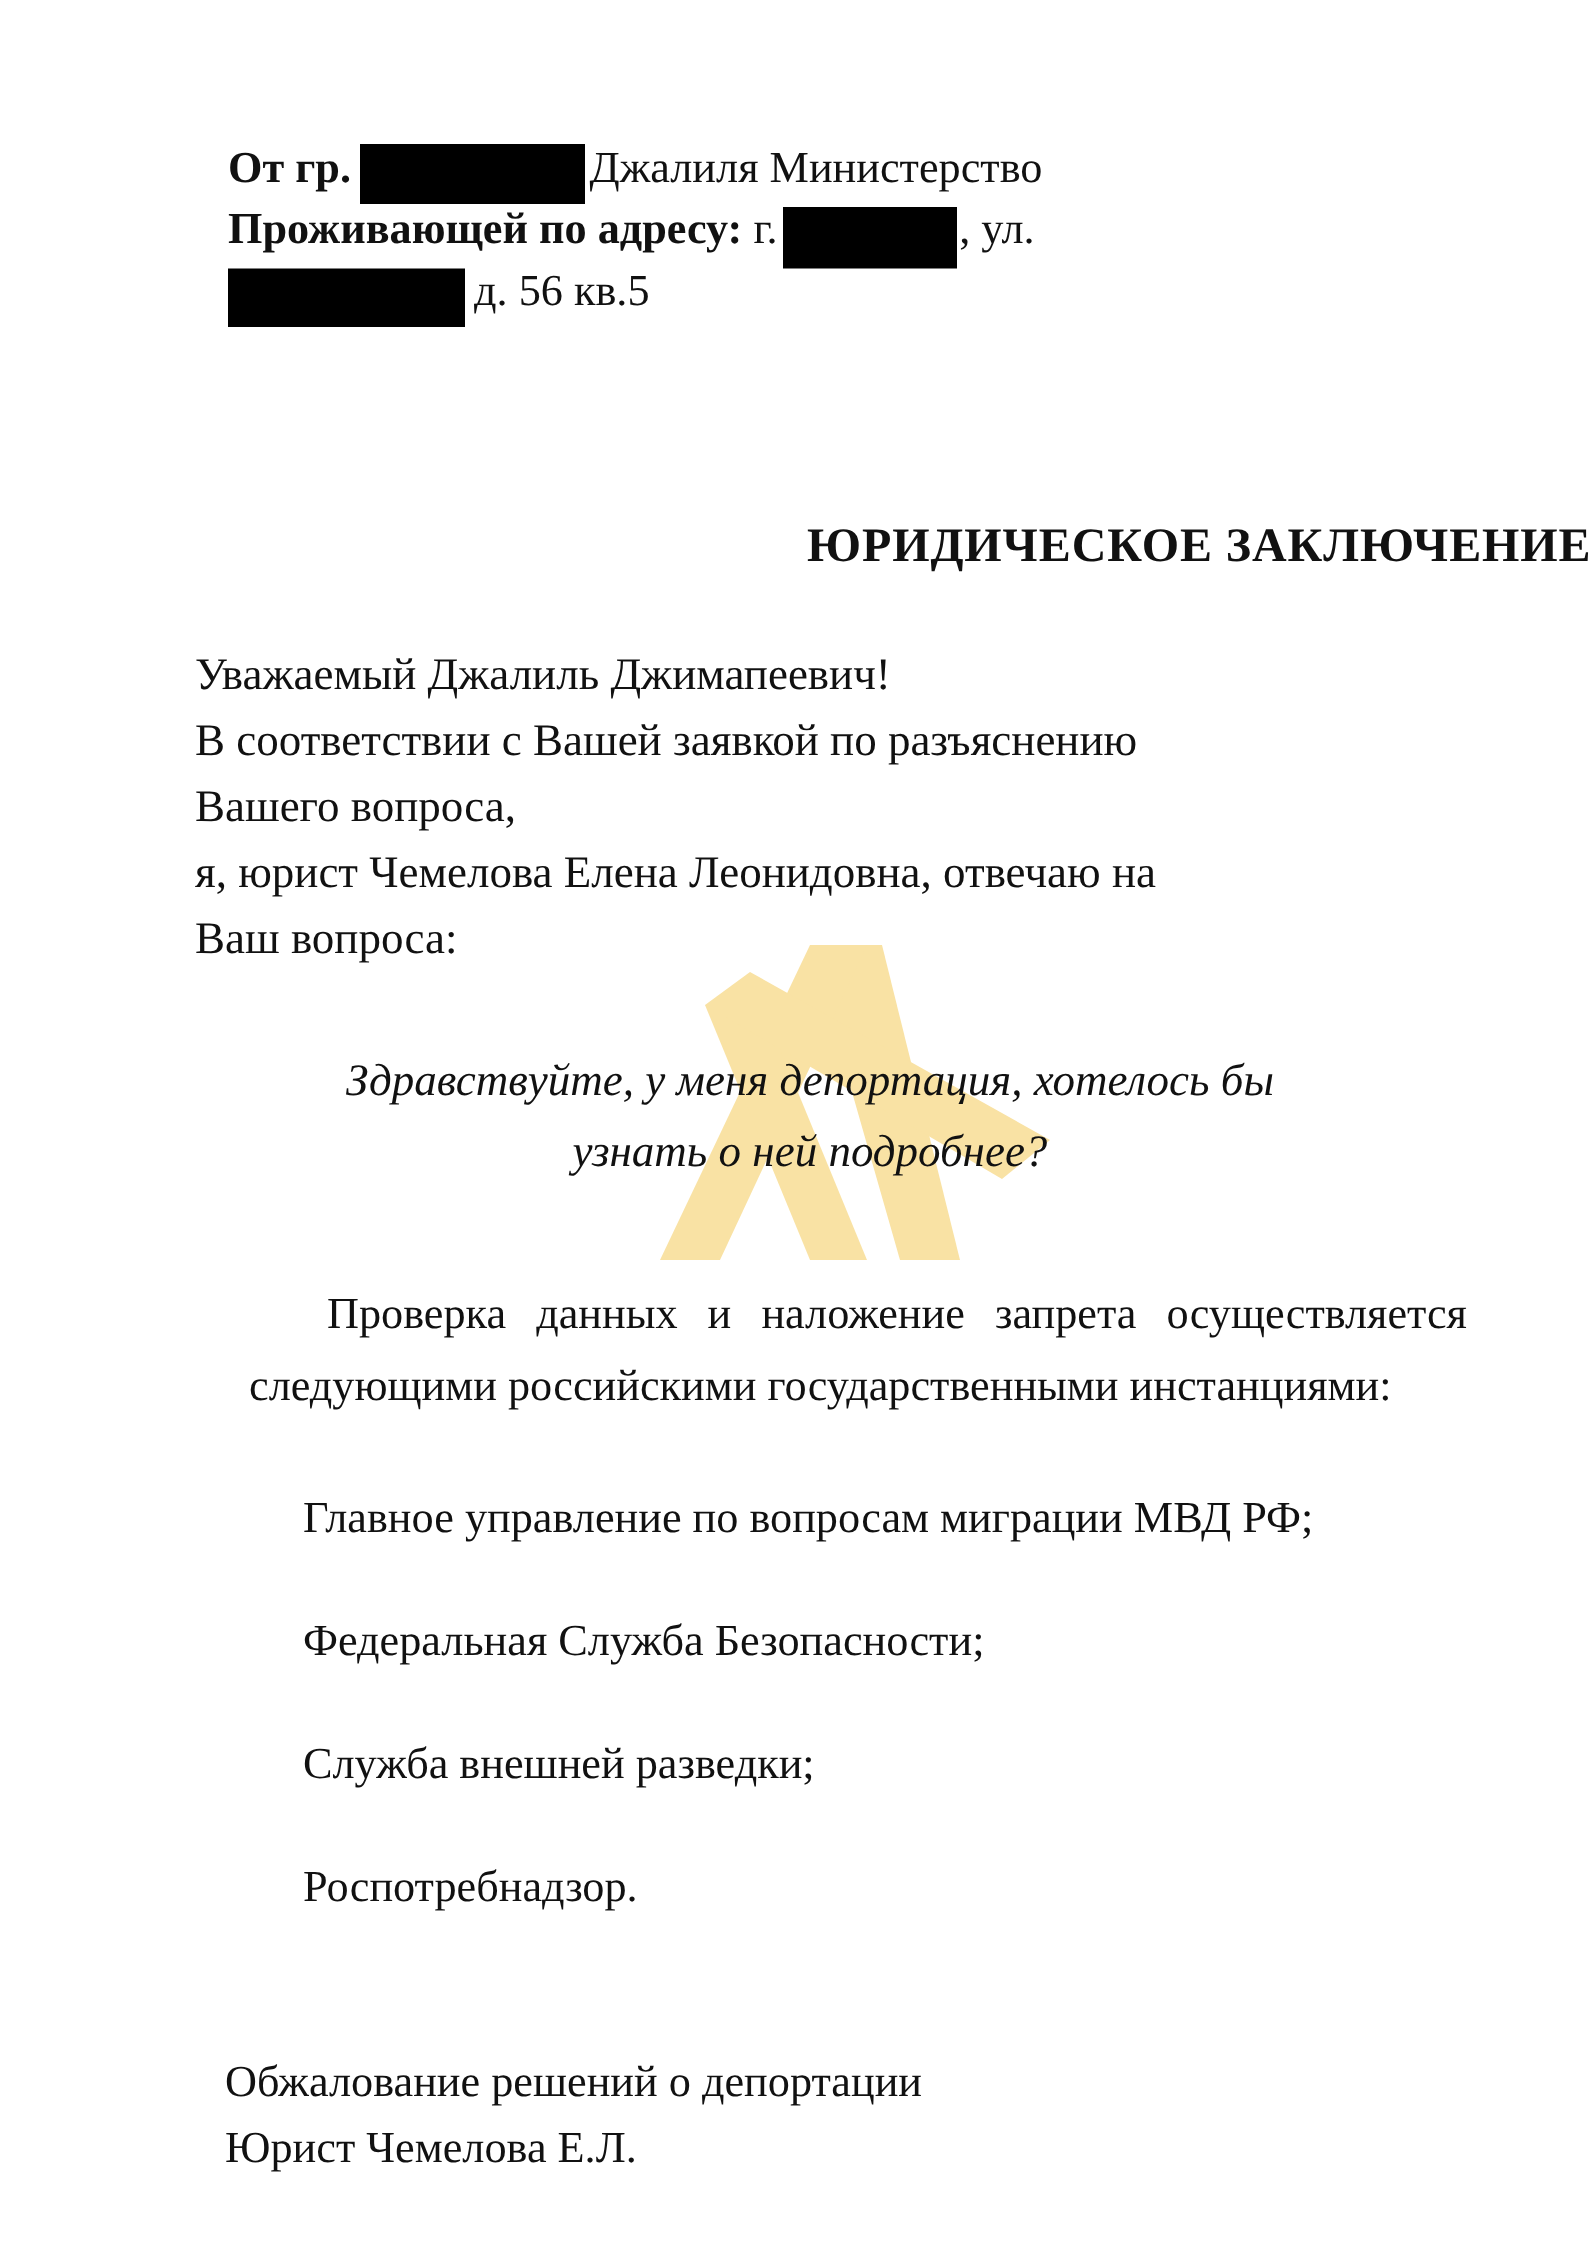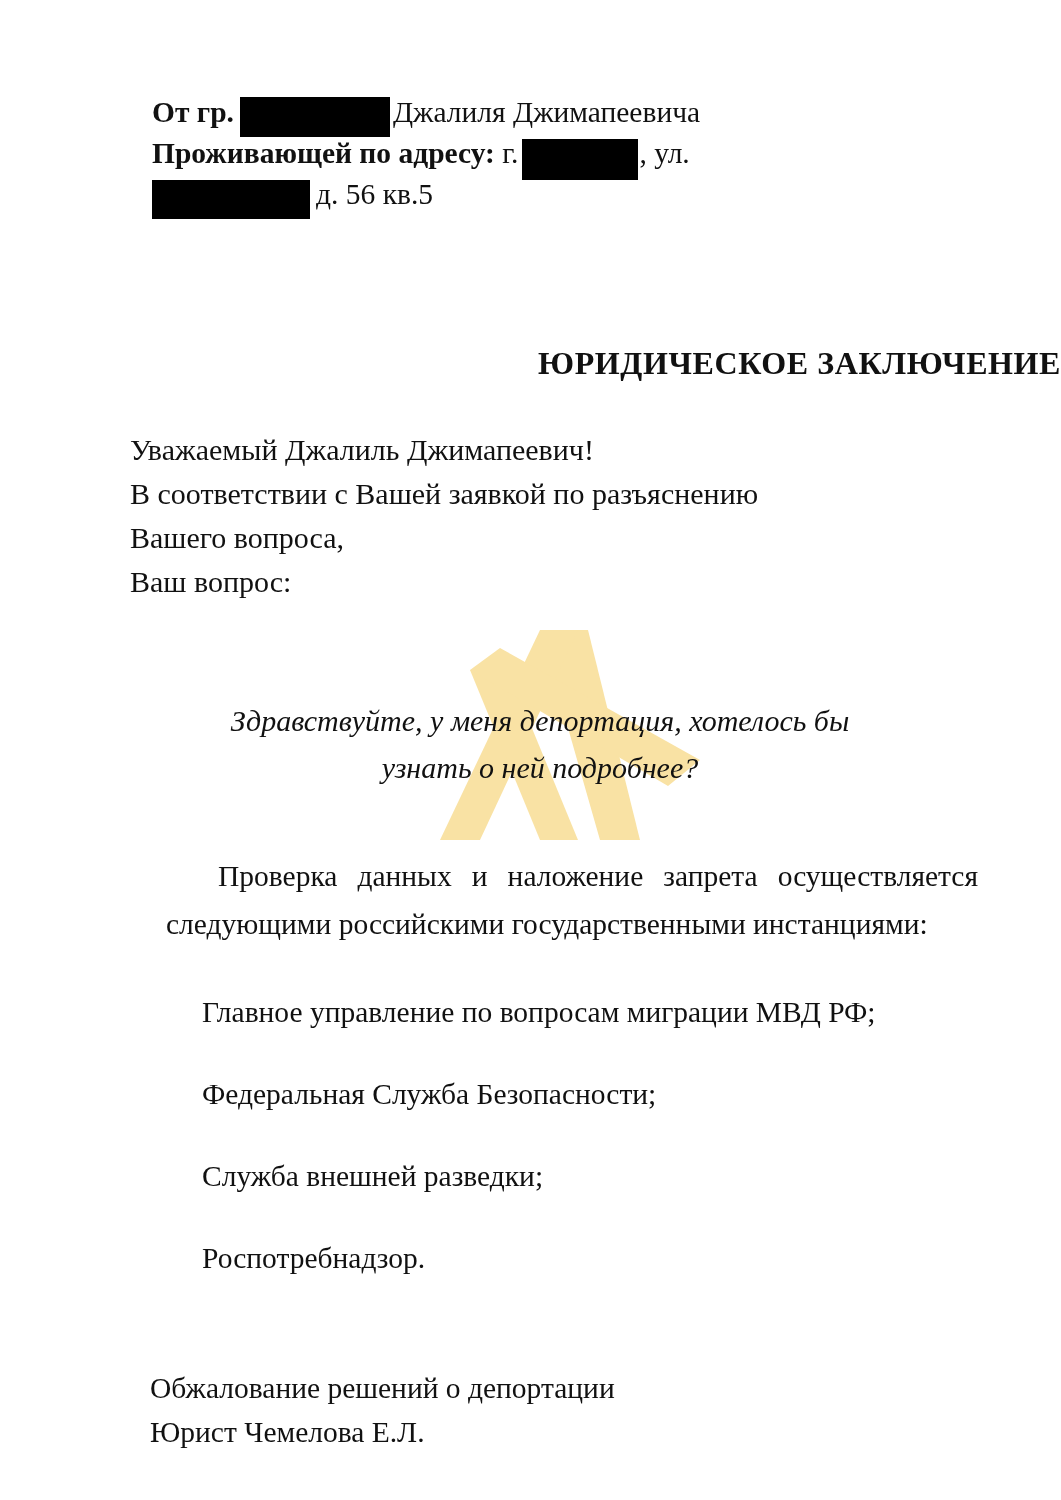--- a/index.html
+++ b/index.html
@@ -154,42 +154,43 @@
     <polygon points="540,630 578,630 480,840 440,840" fill="#F9E2A4"></polygon>
     <polygon points="470,670 508,670 578,840 540,840" fill="#F9E2A4"></polygon>
     <polygon points="470,670 500,648 700,760 668,786" fill="#F9E2A4"></polygon>
   </svg>
 
   <div class="content">
 
     <div class="header-block">
 
       <div class="hdr-line hdr-line-1">
-        <span class="b">От гр.</span><span class="redact r1"></span><span>Джалиля Джимапеевича</span>
+        <span class="b">От гр.</span><span class="redact r1"></span><span>Джалиля Министерство</span>
       </div>
 
       <div class="hdr-line hdr-line-2">
         <span class="b">Проживающей по адресу:</span>
         <span>г.</span><span class="redact r2"></span><span>, ул.</span>
       </div>
 
       <div class="hdr-line hdr-line-3">
         <span class="redact r3"></span><span>д. 56 кв.5</span>
       </div>
 
 
     </div>
 
     <div class="doc-title">ЮРИДИЧЕСКОЕ ЗАКЛЮЧЕНИЕ</div>
 
     <div class="greeting">
       <p>Уважаемый Джалиль Джимапеевич!</p>
       <p>В соответствии с Вашей заявкой по разъяснению</p>
       <p>Вашего вопроса,</p>
-      <p>Ваш вопрос:</p>
+      <p>я, юрист Чемелова Елена Леонидовна, отвечаю на</p>
+      <p>Ваш вопроса:</p>
     </div>
 
     <div class="question">
       <p>Здравствуйте, у меня депортация, хотелось бы</p>
       <p>узнать о ней подробнее?</p>
     </div>
 
     <div class="para-justified">
       <p>Проверка данных и наложение запрета осуществляется следующими российскими государственными инстанциями:</p>
     </div>

